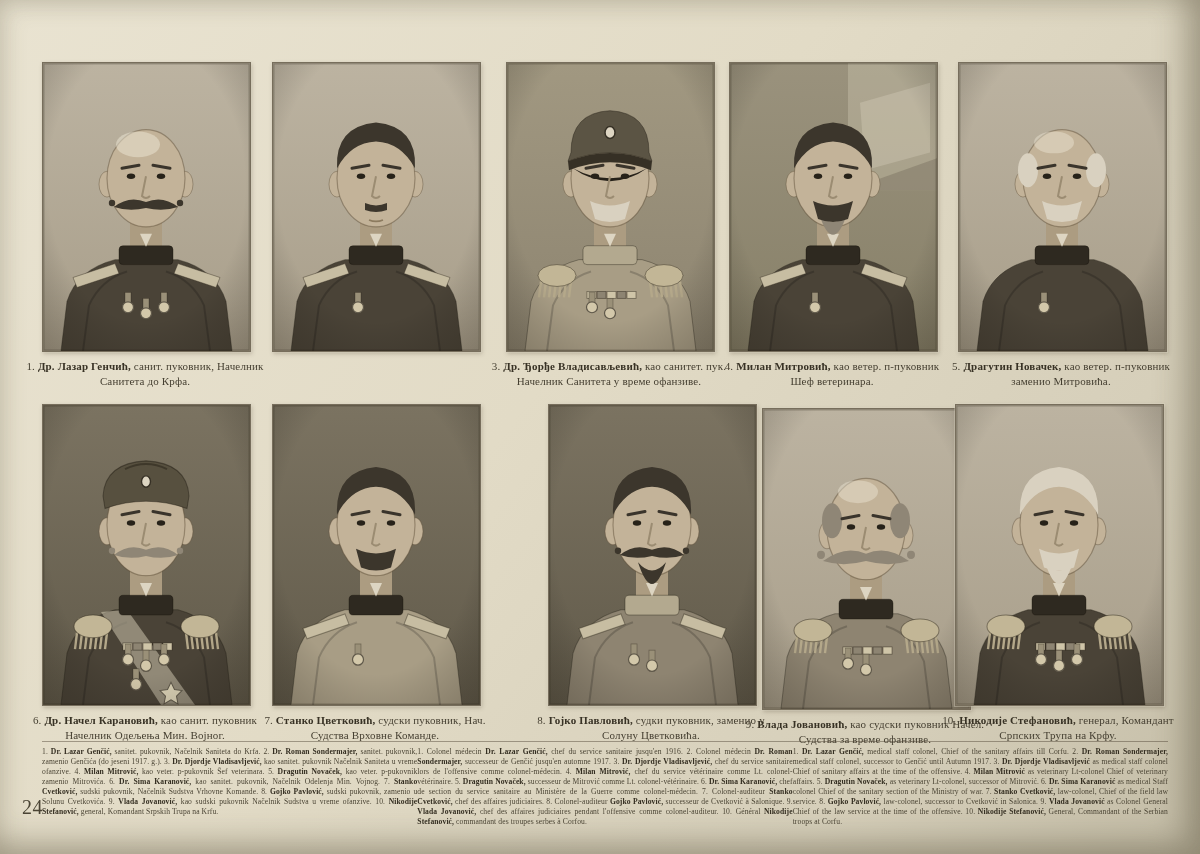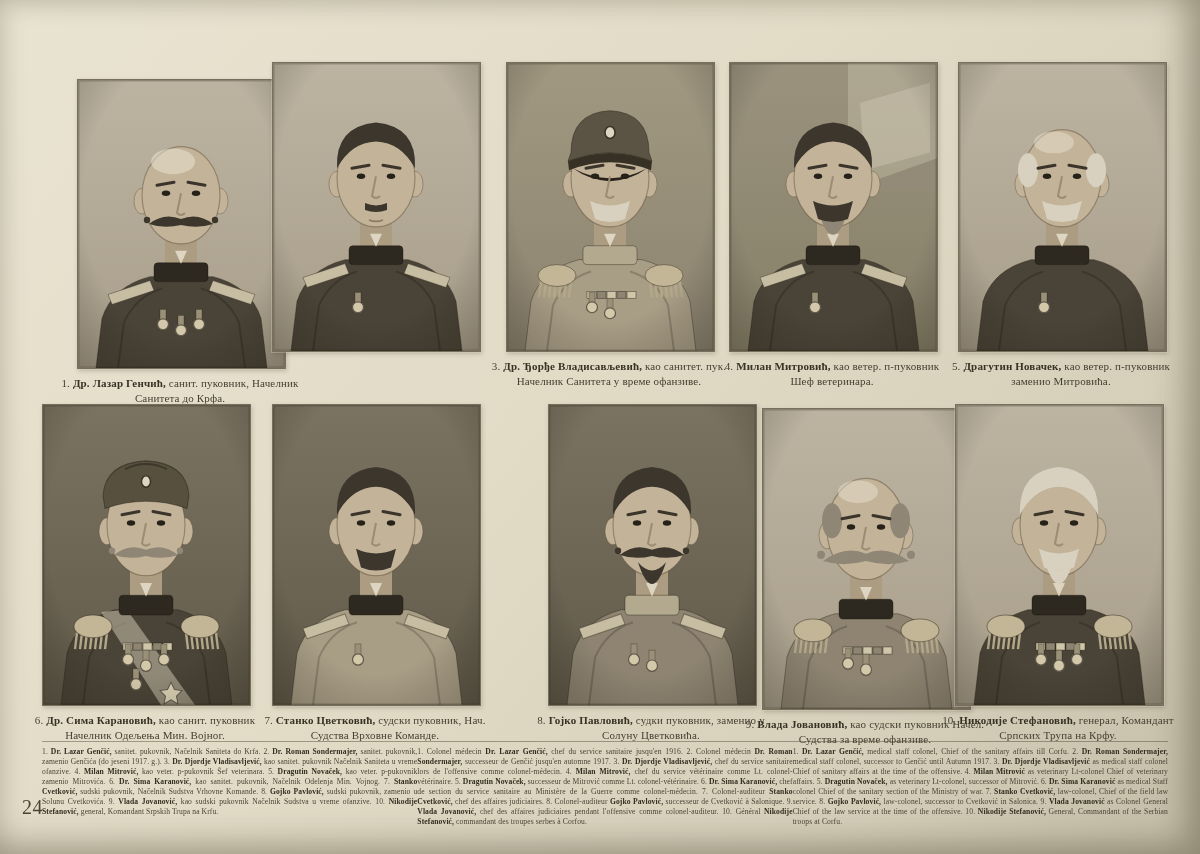--- a/index.html
+++ b/index.html
@@ -44,21 +44,21 @@
   .page-number{
     position:absolute;left:22px;top:796px;
     font-size:20px;color:#4a4434;letter-spacing:.5px;
   }
 </style>
 </head>
 <body>
 
 <div id="page">
 
-  <figure class="plate r1" style="left:42px;top:79px;width:207px;margin-left:35px;">
+  <figure class="plate r1" style="left:42px;top:62px;width:207px;">
     <div class="photo">
         <svg xmlns="http://www.w3.org/2000/svg" viewBox="0 0 207 290" preserveAspectRatio="none">
           <defs>
             <linearGradient id="g0" x1="0" y1="0" x2="0" y2="1">
               <stop offset="0" stop-color="#bcb3a1"></stop>
               <stop offset="1" stop-color="#a89e8a"></stop>
             </linearGradient>
         <radialGradient id="v0" cx="0.5" cy="0.42" r="0.8">
               <stop offset="0.6" stop-color="rgba(0,0,0,0)"></stop>
               <stop offset="1" stop-color="rgba(32,26,16,.3)"></stop>
@@ -352,21 +352,21 @@
           <circle cx="103" cy="252" r="5.5" fill="#d3c8aa" stroke="#5f584a" stroke-width="1.2"></circle>
           <rect x="118" y="231" width="6" height="12" fill="#9a9078" stroke="rgba(30,24,14,.4)" stroke-width="0.7"></rect>
           <circle cx="121" cy="246" r="5.5" fill="#d3c8aa" stroke="#5f584a" stroke-width="1.2"></circle>
           <rect x="90" y="255" width="6" height="12" fill="#9a9078" stroke="rgba(30,24,14,.4)" stroke-width="0.7"></rect>
           <circle cx="93" cy="270" r="5.5" fill="#d3c8aa" stroke="#5f584a" stroke-width="1.2"></circle>
           <path d="M128,268 l3.5,7 7.5,1 -5.5,5.5 1.5,7.5 -7-4 -7,4 1.5,-7.5 -5.5,-5.5 7.5,-1 Z" fill="#d9d0b4" stroke="#5f584a" stroke-width="1"></path>
           <rect x="0.7" y="0.7" width="205.6" height="288.6" fill="url(#v5)"></rect>
           <rect x="0.7" y="0.7" width="205.6" height="288.6" fill="none" stroke="rgba(40,32,20,.3)" stroke-width="1.4"></rect>
         </svg>
       </div>
-    <figcaption><span>6.</span> <b>Др. Сима Карановић,</b> <span>као санит. пуковник Начелник Одељења Мин. Војног.</span></figcaption>
+    <figcaption><span>6.</span> <b>Др. Начел Карановић,</b> <span>као санит. пуковник Начелник Одељења Мин. Војног.</span></figcaption>
   </figure>
 
   <figure class="plate r2" style="left:272px;top:404px;width:207px;">
     <div class="photo">
         <svg xmlns="http://www.w3.org/2000/svg" viewBox="0 0 207 290" preserveAspectRatio="none">
           <defs>
             <linearGradient id="g6" x1="0" y1="0" x2="0" y2="1">
               <stop offset="0" stop-color="#7b7361"></stop>
               <stop offset="1" stop-color="#615a4a"></stop>
             </linearGradient>

